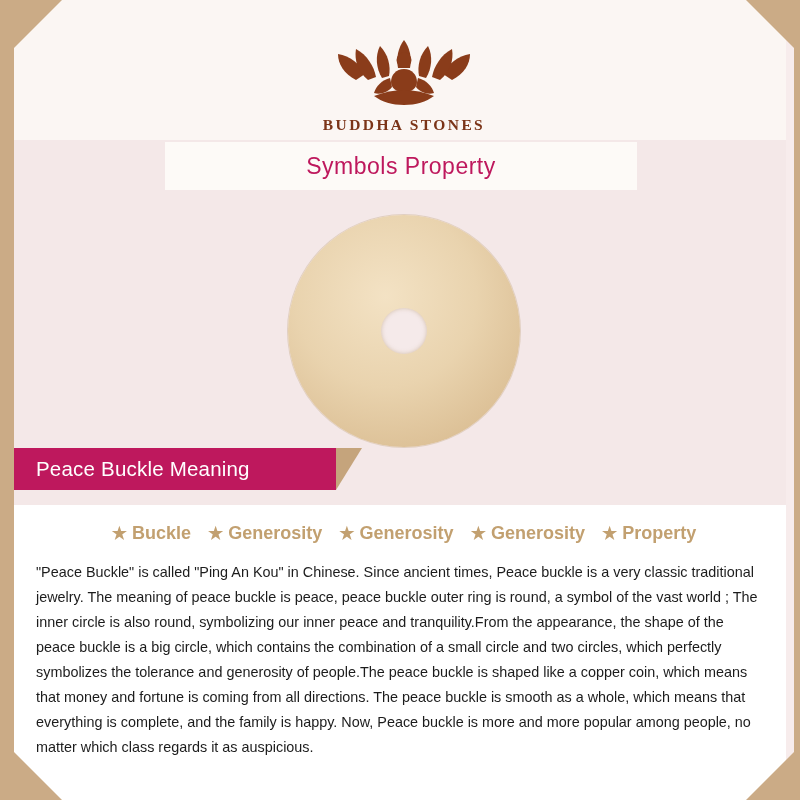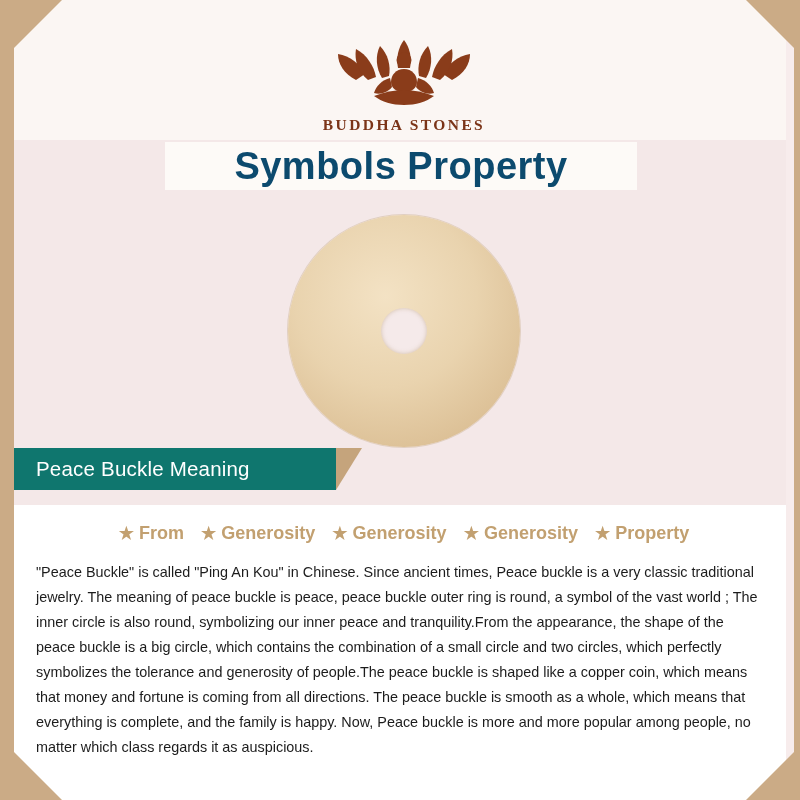--- a/index.html
+++ b/index.html
@@ -118,23 +118,23 @@
     top: 142px;
     left: 165px;
     width: 472px;
     height: 48px;
     background: #fdfaf7;
     display: flex;
     align-items: center;
     justify-content: center;
   }
   .title-text {
-    font-size: 38px;
-    font-weight: bold;
-    color: #0c4a6e;
+    font-size: 23px;
+    font-weight: normal;
+    color: #be185d;
     letter-spacing: 0.5px;
   }
 
   
   .disc-wrap {
     position: absolute;
     top: 215px;
     left: 0; right: 0;
     display: flex;
     justify-content: center;
@@ -157,21 +157,21 @@
     box-shadow: inset 0 0 4px rgba(180,150,110,0.5);
   }
 
   
   .ribbon {
     position: absolute;
     top: 448px;
     left: 14px;
     width: 322px;
     height: 42px;
-    background: #0f766e;
+    background: #be185d;
     display: flex;
     align-items: center;
   }
   .ribbon-text {
     color: #ffffff;
     font-size: 20.5px;
     padding-left: 22px;
     letter-spacing: 0.2px;
   }
   .ribbon-tail {
@@ -272,21 +272,21 @@
   </div>
 
   <div class="ribbon">
     <div class="ribbon-text">Peace Buckle Meaning</div>
   </div>
   <div class="ribbon-tail"></div>
 
   <div class="keywords">
     <div class="kw">
       <span class="kw-star">★</span>
-      <span>From</span>
+      <span>Buckle</span>
     </div>
     <div class="kw">
       <span class="kw-star">★</span>
       <span>Generosity</span>
     </div>
     <div class="kw">
       <span class="kw-star">★</span>
       <span>Generosity</span>
     </div>
     <div class="kw">

